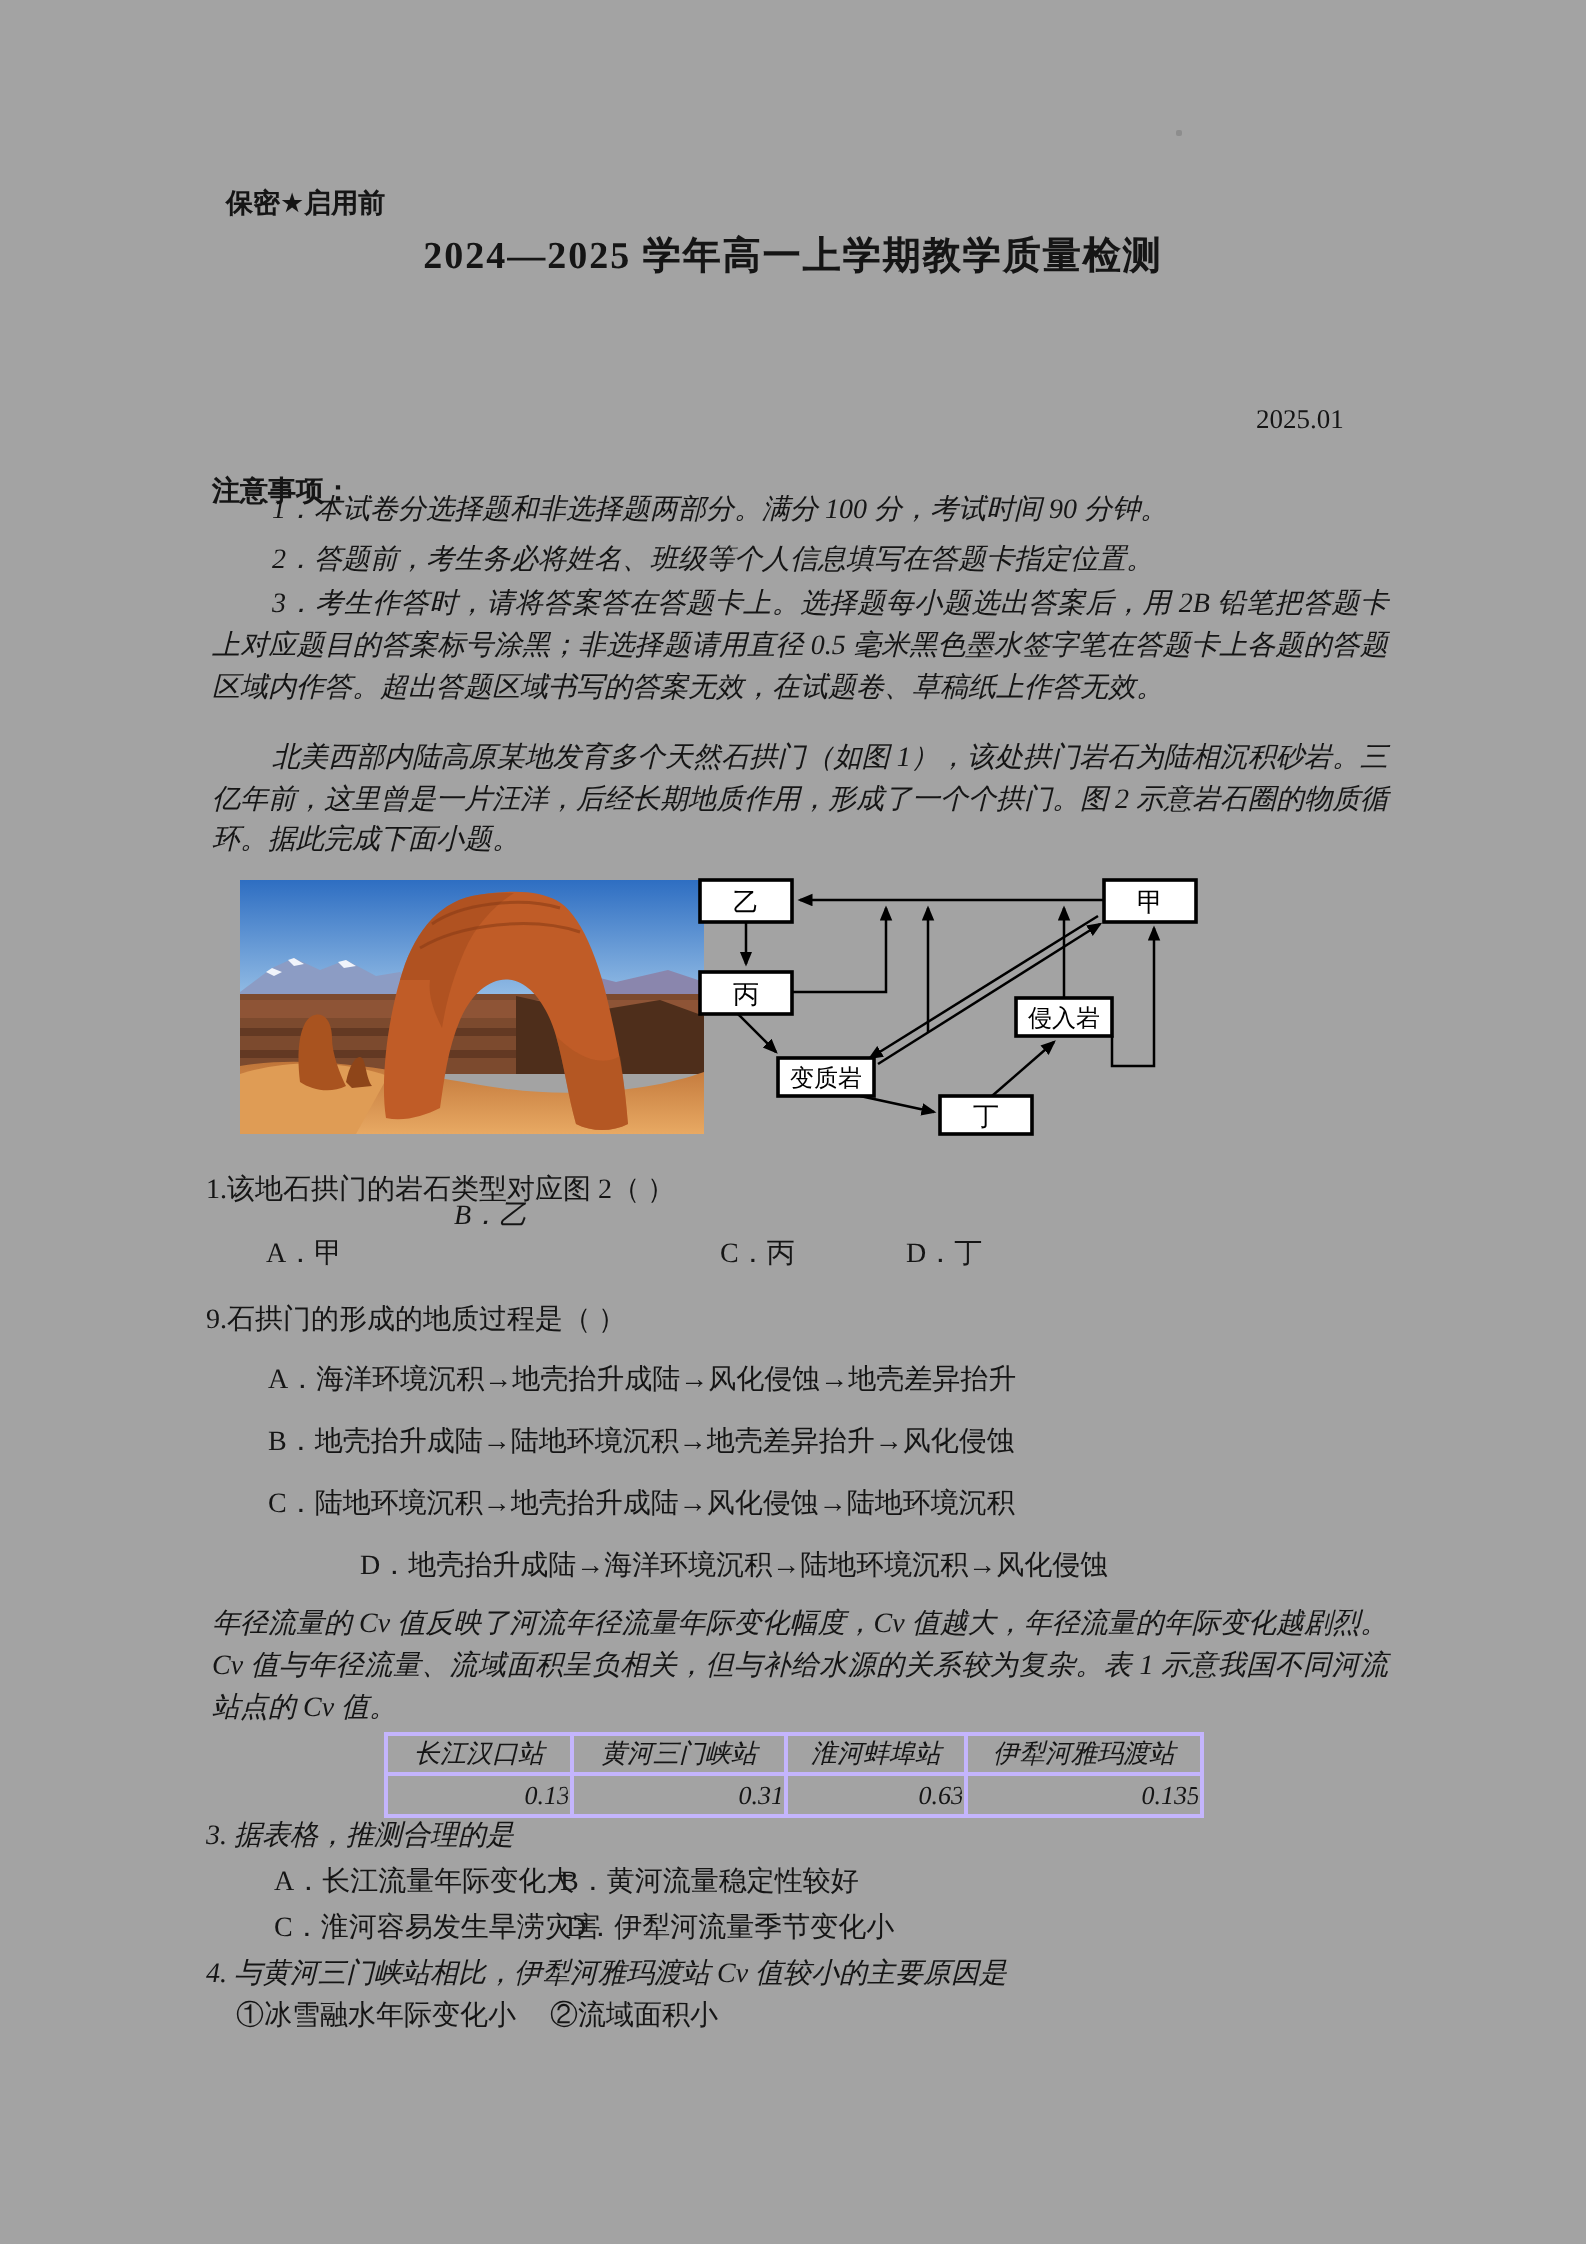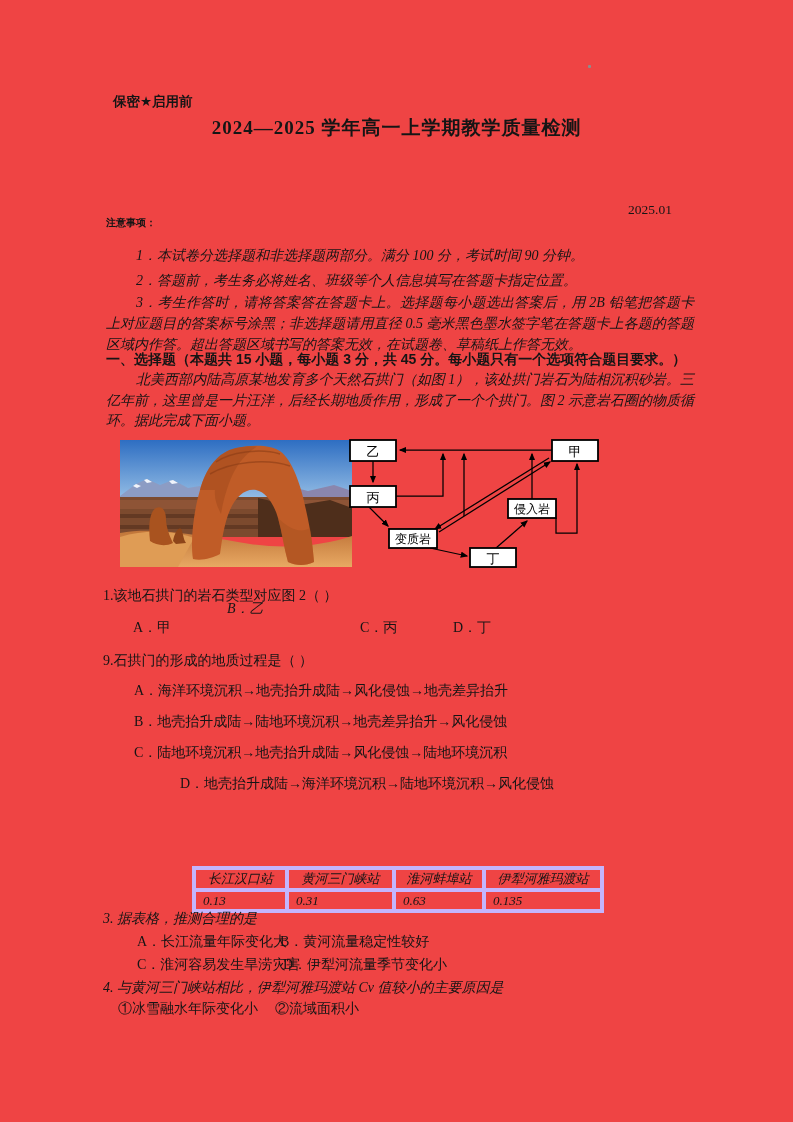--- a/index.html
+++ b/index.html
@@ -1,72 +1,71 @@
 <!DOCTYPE html>
 <html><head>
 <meta charset="utf-8">
 <style>
   * { box-sizing: border-box; margin: 0; padding: 0; }
   html,body { background:#ffffff; }
   #page {
     position: relative;
     width: 793px; height: 1122px;
-    background: #ef4444;
+    background: #a3a3a3;
     color: #151515;
     font-family: "Liberation Serif","DejaVu Serif",serif;
     overflow: hidden;
   }
   .abs { position: absolute; }
   .sans { font-family: "Liberation Sans","DejaVu Sans",sans-serif; }
   .b { font-weight: bold; }
   .kai { font-style: italic; }          
   .fs14 { font-size: 14px; line-height: 21px; }
   .just { text-align: justify; }
   .center { left:0; right:0; text-align:center; }
   .indent { text-indent: 30px; }
   .blockw { width: 588px; }
 
   .cvtable { border-collapse: collapse; table-layout: fixed; }
   .cvtable td {
-    border: 4px solid #c4b5fd;
+    border: 2px solid #c4b5fd;
     font-size: 13px;
     font-style: italic;
     height: 18px;
     overflow: hidden;
     white-space: nowrap;
   }
   .cvtable tr.hd td { text-align: center; height: 17px; }
-  .cvtable tr.vals td { text-align: left; padding-left: 7px; height: 21px; border-radius: 10px; }
+  .cvtable tr.vals td { text-align: right; padding-left: 7px; height: 21px; border-radius: 10px; }
 
   svg text { font-family: "Liberation Serif","DejaVu Serif",serif; fill:#000; }
   .dot { width:3px; height:3px; background:#8d8d8d; border-radius:1px; }
 </style>
 </head>
 <body>
 
 <div id="page">
 
   <div class="abs sans b" style="left:113px; top:93px; font-size:13.5px;">保密★启用前</div>
 
   <div class="abs center" style="top:115px; font-size:19px; font-weight:600; letter-spacing:1px;">2024—2025 学年高一上学期教学质量检测</div>
 
 
   <div class="abs" style="left:628px; top:202px; font-size:13.5px;">2025.01</div>
 
   <div class="abs dot" style="left:588px; top:65px;"></div>
 
-  <div class="abs sans b" style="left:106px; top:216px; font-size:10px;">注意事项：</div>
+  <div class="abs sans b" style="left:106px; top:237px; font-size:14px;">注意事项：</div>
 
   <div class="abs kai fs14" style="left:136px; top:245px;">1．本试卷分选择题和非选择题两部分。满分 100 分，考试时间 90 分钟。</div>
 
   <div class="abs kai fs14" style="left:136px; top:270px;">2．答题前，考生务必将姓名、班级等个人信息填写在答题卡指定位置。</div>
 
   <div class="abs kai fs14 just indent blockw" style="left:106px; top:292px; line-height:21px;">3．考生作答时，请将答案答在答题卡上。选择题每小题选出答案后，用 2B 铅笔把答题卡上对应题目的答案标号涂黑；非选择题请用直径 0.5 毫米黑色墨水签字笔在答题卡上各题的答题区域内作答。超出答题区域书写的答案无效，在试题卷、草稿纸上作答无效。</div>
 
-  <div class="abs sans b" style="left:106px; top:351px; font-size:14px; width:590px;">一、选择题（本题共 15 小题，每小题 3 分，共 45 分。每小题只有一个选项符合题目要求。）</div>
 
   <div class="abs kai fs14 just indent blockw" style="left:106px; top:370px; line-height:20.6px;">北美西部内陆高原某地发育多个天然石拱门（如图 1），该处拱门岩石为陆相沉积砂岩。三亿年前，这里曾是一片汪洋，后经长期地质作用，形成了一个个拱门。图 2 示意岩石圈的物质循环。据此完成下面小题。</div>
 
   <svg class="abs" style="left:120px; top:440px;" width="232" height="127" viewBox="0 0 232 127" preserveAspectRatio="none">
     <defs>
       <linearGradient id="sky" x1="0" y1="0" x2="0" y2="1">
         <stop offset="0" stop-color="#2e6ec2"></stop>
           <stop offset="1" stop-color="#9dc4e8"></stop>
       </linearGradient>
       <linearGradient id="fg" x1="0" y1="0" x2="0" y2="1">
@@ -139,20 +138,21 @@
   <div class="abs fs14" style="left:227px; top:598px;font-style:italic;">B．乙</div>
   <div class="abs fs14" style="left:340px; top:617px;margin-left:20px;">C．丙</div>
   <div class="abs fs14" style="left:453px; top:617px;">D．丁</div>
 
   <div class="abs fs14" style="left:103px; top:650px;">9.石拱门的形成的地质过程是（  ）</div>
   <div class="abs fs14" style="left:134px; top:680px;">A．海洋环境沉积→地壳抬升成陆→风化侵蚀→地壳差异抬升</div>
   <div class="abs fs14" style="left:134px; top:711px;">B．地壳抬升成陆→陆地环境沉积→地壳差异抬升→风化侵蚀</div>
   <div class="abs fs14" style="left:134px; top:742px;">C．陆地环境沉积→地壳抬升成陆→风化侵蚀→陆地环境沉积</div>
   <div class="abs fs14" style="left:134px; top:773px;margin-left:46px;">D．地壳抬升成陆→海洋环境沉积→陆地环境沉积→风化侵蚀</div>
 
+  <div class="abs kai fs14 just blockw" style="left:106px; top:802px; line-height:21px;">年径流量的 Cv 值反映了河流年径流量年际变化幅度，Cv 值越大，年径流量的年际变化越剧烈。Cv 值与年径流量、流域面积呈负相关，但与补给水源的关系较为复杂。表 1 示意我国不同河流站点的 Cv 值。</div>
 
   <table class="cvtable abs" style="left:192px; top:866px;">
     <tbody>
         <tr class="hd">
       <td style="width:93px">长江汉口站</td>
       <td style="width:107px">黄河三门峡站</td>
       <td style="width:90px">淮河蚌埠站</td>
       <td style="width:118px">伊犁河雅玛渡站</td>
     </tr>
     <tr class="vals">

